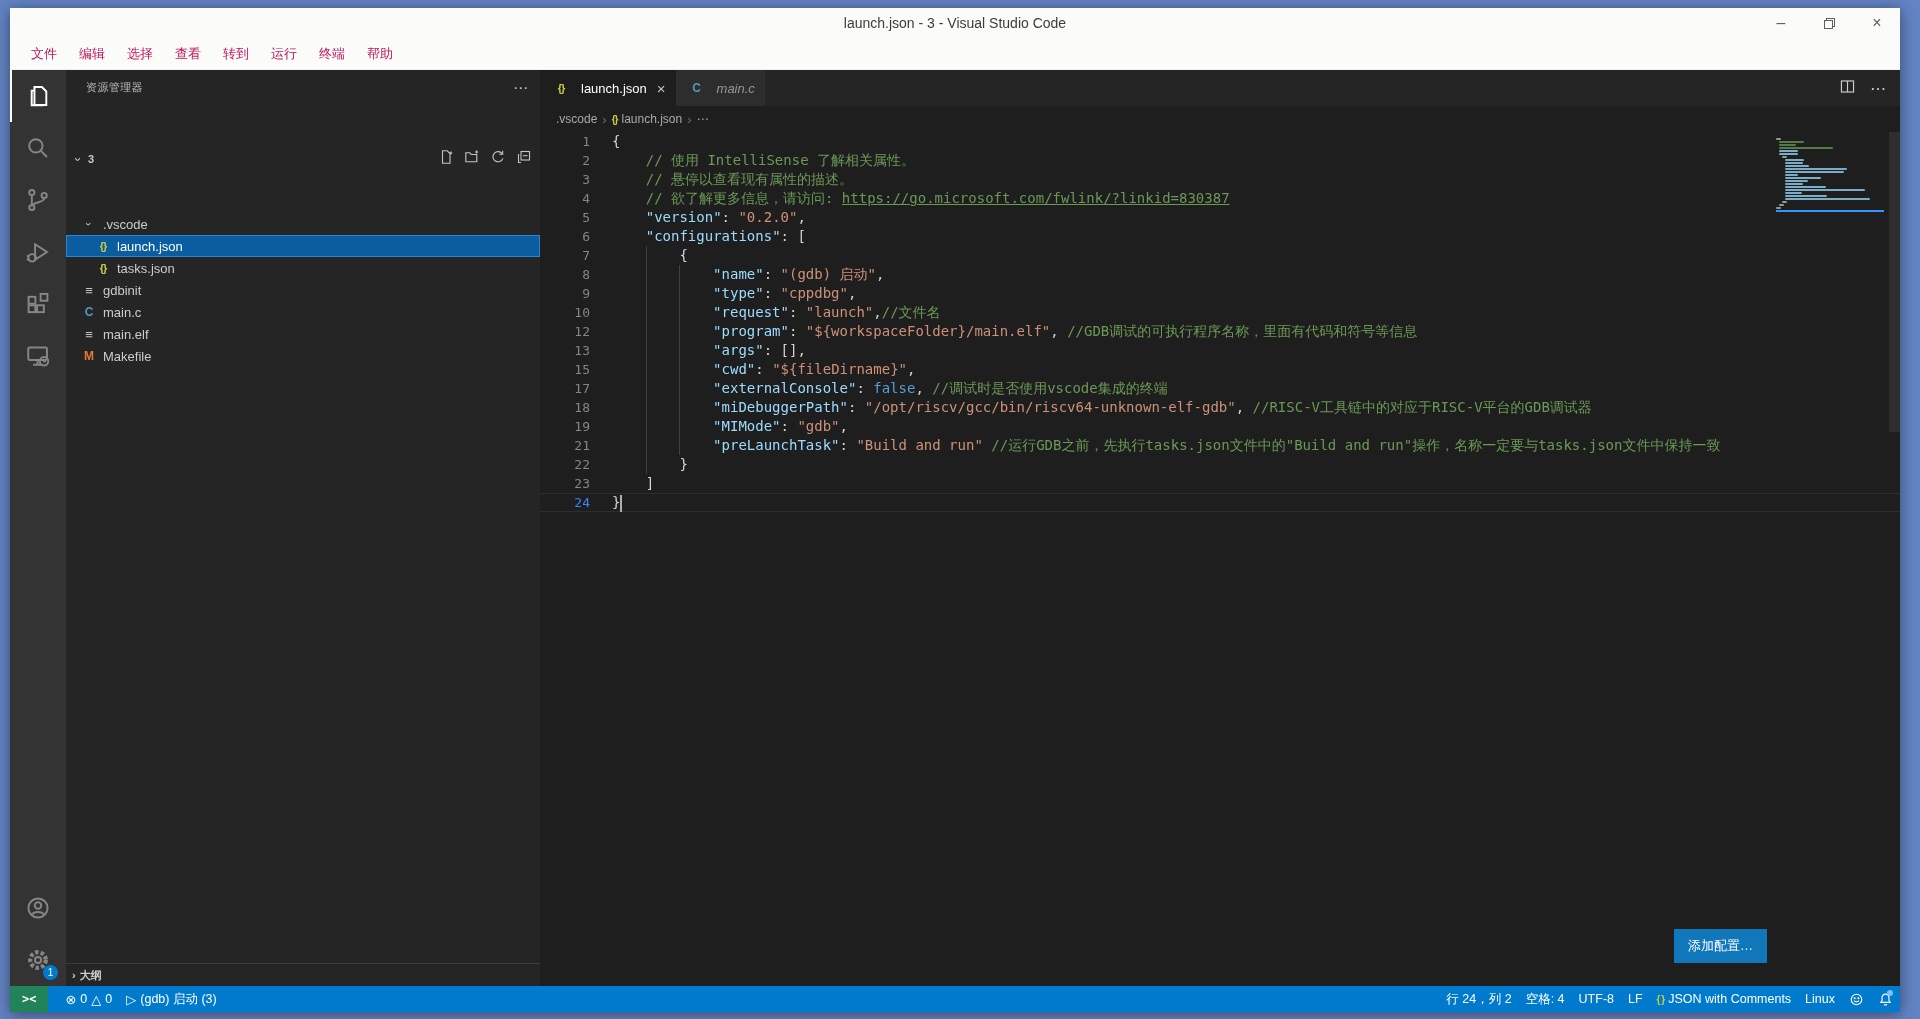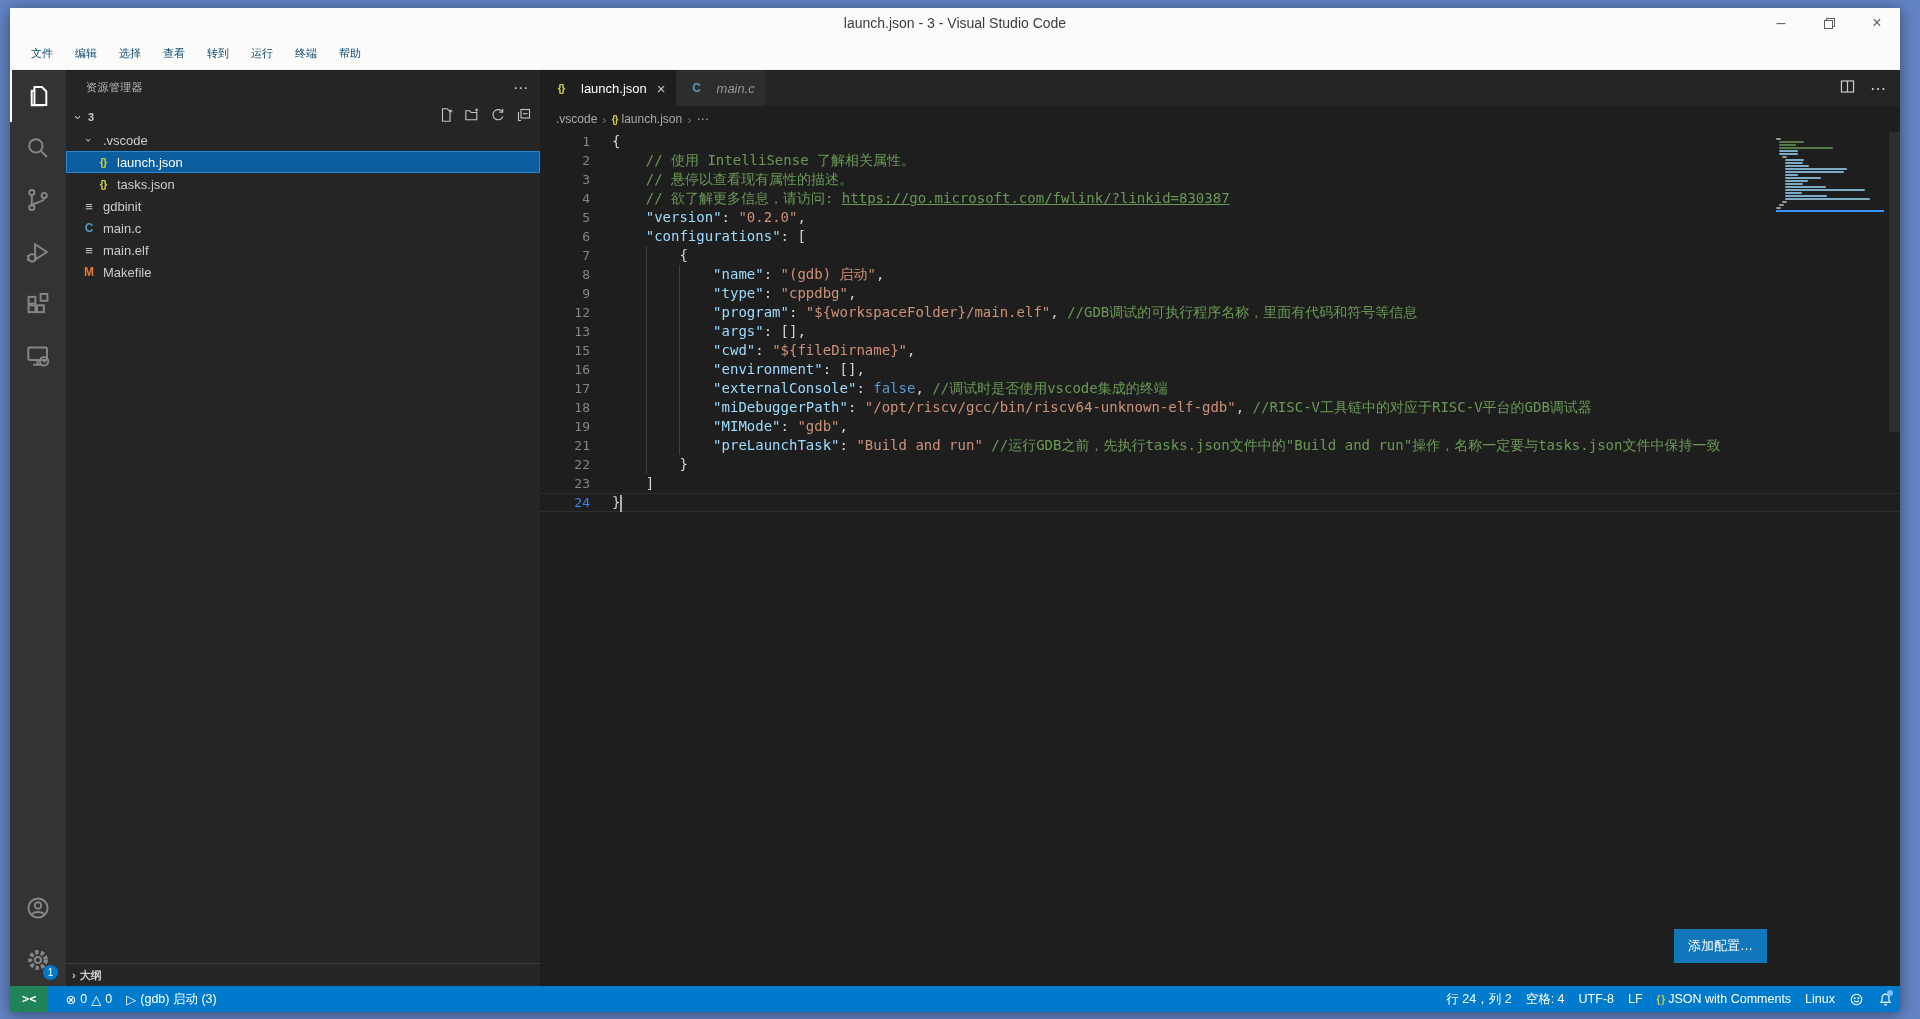--- a/index.html
+++ b/index.html
@@ -11,36 +11,36 @@
   .titlebar { height:30px; background:#fbfbfa; display:flex; align-items:center; justify-content:center; position:relative; flex:0 0 auto; }
   .titlebar .title { font-size:14px; color:#3c3c3c; }
   .win-controls { position:absolute; right:14px; top:0; height:30px; display:flex; align-items:center; gap:30px; }
   .wc { width:18px; height:18px; display:flex; align-items:center; justify-content:center; color:#5f5f5f; font-size:16px; cursor:pointer; }
   .restore-box { position:relative; width:11px; height:11px; }
   .restore-box .b1 { position:absolute; left:0; bottom:0; width:9px; height:9px; border:1.3px solid #5f5f5f; background:#fbfbfa; }
   .restore-box .b2 { position:absolute; right:0; top:0; width:9px; height:9px; border:1.3px solid #5f5f5f; }
 
   
   .menubar { height:32px; background:#fbfbfa; display:flex; align-items:center; padding-left:12px; gap:4px; flex:0 0 auto; border-bottom:1px solid #f0f0ee; }
-  .menu-item { font-size:11px; color:#0c4a6e; padding:4px 9px; border-radius:4px; cursor:pointer; }
+  .menu-item { font-size:13px; color:#be185d; padding:4px 9px; border-radius:4px; cursor:pointer; }
 
   
   .main { flex:1 1 auto; display:flex; min-height:0; }
 
   
   .activitybar { width:56px; background:#333333; display:flex; flex-direction:column; align-items:center; flex:0 0 auto; }
   .ab-item { width:56px; height:52px; display:flex; align-items:center; justify-content:center; position:relative; cursor:pointer; }
   .ab-item svg { width:26px; height:26px; stroke:#868686; fill:none; stroke-width:1.2; }
   .ab-item.active { border-left:2px solid #ffffff; }
   .ab-item.active svg { stroke:#ffffff; }
   .ab-spacer { flex:1; }
   .ab-badge { position:absolute; right:8px; bottom:6px; min-width:15px; height:15px; border-radius:50%; background:#007acc; color:#fff; font-size:10px; display:flex; align-items:center; justify-content:center; }
 
   
-  .sidebar { width:474px; background:#252526; display:flex; flex-direction:column; flex:0 0 auto; position:relative; }
+  .sidebar { width:474px; background:#252526; display:flex; flex-direction:column; flex:0 0 auto; position:relative;gap:42px; }
   .sb-header { height:35px; display:flex; align-items:center; justify-content:space-between; padding:0 12px 0 20px; flex:0 0 auto; }
   .sb-title { font-size:11px; color:#bbbbbb; letter-spacing:.4px; }
   .sb-more { color:#c5c5c5; font-size:15px; cursor:pointer; }
   .sb-section { height:24px; display:flex; align-items:center; padding:0 8px 0 4px; gap:2px; flex:0 0 auto; }
   .sb-chev { color:#c5c5c5; font-size:13px; width:16px; text-align:center; }
   .chev-down { display:inline-block; transform:rotate(90deg); }
   .sb-section-label { font-size:11px; font-weight:bold; color:#cccccc; flex:1; }
   .sb-actions { display:flex; gap:10px; align-items:center; }
   .sb-actions svg { width:16px; height:16px; stroke:#c5c5c5; fill:none; stroke-width:1.1; cursor:pointer; }
   .tree { flex:1 1 auto; overflow:hidden; }
@@ -296,24 +296,24 @@
         <div id="codelines">
             <div class="code-line"><span class="ln">1</span><span class="lc"><span class="t-p">{</span></span></div>
             <div class="code-line"><span class="ln">2</span><span class="lc"><span class="ind">&nbsp;</span><span class="t-c">// 使用 IntelliSense 了解相关属性。</span></span></div>
             <div class="code-line"><span class="ln">3</span><span class="lc"><span class="ind">&nbsp;</span><span class="t-c">// 悬停以查看现有属性的描述。</span></span></div>
             <div class="code-line"><span class="ln">4</span><span class="lc"><span class="ind">&nbsp;</span><span class="t-c">// 欲了解更多信息，请访问: </span><span class="t-u">https://go.microsoft.com/fwlink/?linkid=830387</span></span></div>
             <div class="code-line"><span class="ln">5</span><span class="lc"><span class="ind">&nbsp;</span><span class="t-k">"version"</span><span class="t-p">: </span><span class="t-s">"0.2.0"</span><span class="t-p">,</span></span></div>
             <div class="code-line"><span class="ln">6</span><span class="lc"><span class="ind">&nbsp;</span><span class="t-k">"configurations"</span><span class="t-p">: [</span></span></div>
             <div class="code-line"><span class="ln">7</span><span class="lc"><span class="ind">&nbsp;</span><span class="ind g">&nbsp;</span><span class="t-p">{</span></span></div>
             <div class="code-line"><span class="ln">8</span><span class="lc"><span class="ind">&nbsp;</span><span class="ind g">&nbsp;</span><span class="ind g">&nbsp;</span><span class="t-k">"name"</span><span class="t-p">: </span><span class="t-s">"(gdb) 启动"</span><span class="t-p">,</span></span></div>
             <div class="code-line"><span class="ln">9</span><span class="lc"><span class="ind">&nbsp;</span><span class="ind g">&nbsp;</span><span class="ind g">&nbsp;</span><span class="t-k">"type"</span><span class="t-p">: </span><span class="t-s">"cppdbg"</span><span class="t-p">,</span></span></div>
+            <div class="code-line"><span class="ln">10</span><span class="lc"><span class="ind">&nbsp;</span><span class="ind g">&nbsp;</span><span class="ind g">&nbsp;</span><span class="t-k">"request"</span><span class="t-p">: </span><span class="t-s">"launch"</span><span class="t-p">,</span><span class="t-c">//文件名</span></span></div>
             <div class="code-line"><span class="ln">12</span><span class="lc"><span class="ind">&nbsp;</span><span class="ind g">&nbsp;</span><span class="ind g">&nbsp;</span><span class="t-k">"program"</span><span class="t-p">: </span><span class="t-s">"${workspaceFolder}/main.elf"</span><span class="t-p">, </span><span class="t-c">//GDB调试的可执行程序名称，里面有代码和符号等信息</span></span></div>
             <div class="code-line"><span class="ln">13</span><span class="lc"><span class="ind">&nbsp;</span><span class="ind g">&nbsp;</span><span class="ind g">&nbsp;</span><span class="t-k">"args"</span><span class="t-p">: [],</span></span></div>
             <div class="code-line"><span class="ln">15</span><span class="lc"><span class="ind">&nbsp;</span><span class="ind g">&nbsp;</span><span class="ind g">&nbsp;</span><span class="t-k">"cwd"</span><span class="t-p">: </span><span class="t-s">"${fileDirname}"</span><span class="t-p">,</span></span></div>
-            <div class="code-line"><span class="ln">16</span><span class="lc"><span class="ind">&nbsp;</span><span class="ind g">&nbsp;</span><span class="ind g">&nbsp;</span><span class="t-k">"environment"</span><span class="t-p">: [],</span></span></div>
             <div class="code-line"><span class="ln">17</span><span class="lc"><span class="ind">&nbsp;</span><span class="ind g">&nbsp;</span><span class="ind g">&nbsp;</span><span class="t-k">"externalConsole"</span><span class="t-p">: </span><span class="t-b">false</span><span class="t-p">, </span><span class="t-c">//调试时是否使用vscode集成的终端</span></span></div>
             <div class="code-line"><span class="ln">18</span><span class="lc"><span class="ind">&nbsp;</span><span class="ind g">&nbsp;</span><span class="ind g">&nbsp;</span><span class="t-k">"miDebuggerPath"</span><span class="t-p">: </span><span class="t-s">"/opt/riscv/gcc/bin/riscv64-unknown-elf-gdb"</span><span class="t-p">, </span><span class="t-c">//RISC-V工具链中的对应于RISC-V平台的GDB调试器</span></span></div>
             <div class="code-line"><span class="ln">19</span><span class="lc"><span class="ind">&nbsp;</span><span class="ind g">&nbsp;</span><span class="ind g">&nbsp;</span><span class="t-k">"MIMode"</span><span class="t-p">: </span><span class="t-s">"gdb"</span><span class="t-p">,</span></span></div>
             <div class="code-line"><span class="ln">21</span><span class="lc"><span class="ind">&nbsp;</span><span class="ind g">&nbsp;</span><span class="ind g">&nbsp;</span><span class="t-k">"preLaunchTask"</span><span class="t-p">: </span><span class="t-s">"Build and run"</span><span class="t-p"> </span><span class="t-c">//运行GDB之前，先执行tasks.json文件中的"Build and run"操作，名称一定要与tasks.json文件中保持一致</span></span></div>
             <div class="code-line"><span class="ln">22</span><span class="lc"><span class="ind">&nbsp;</span><span class="ind g">&nbsp;</span><span class="t-p">}</span></span></div>
             <div class="code-line"><span class="ln">23</span><span class="lc"><span class="ind">&nbsp;</span><span class="t-p">]</span></span></div>
             <div class="code-line current"><span class="ln">24</span><span class="lc"><span class="t-p">}</span><span class="cursor"></span></span></div>
           </div>
         <div class="minimap" id="minimap">
             <div class="mm-row" style="margin-left: 0px; width: 4.8px; background: rgb(191, 191, 191);"></div>

